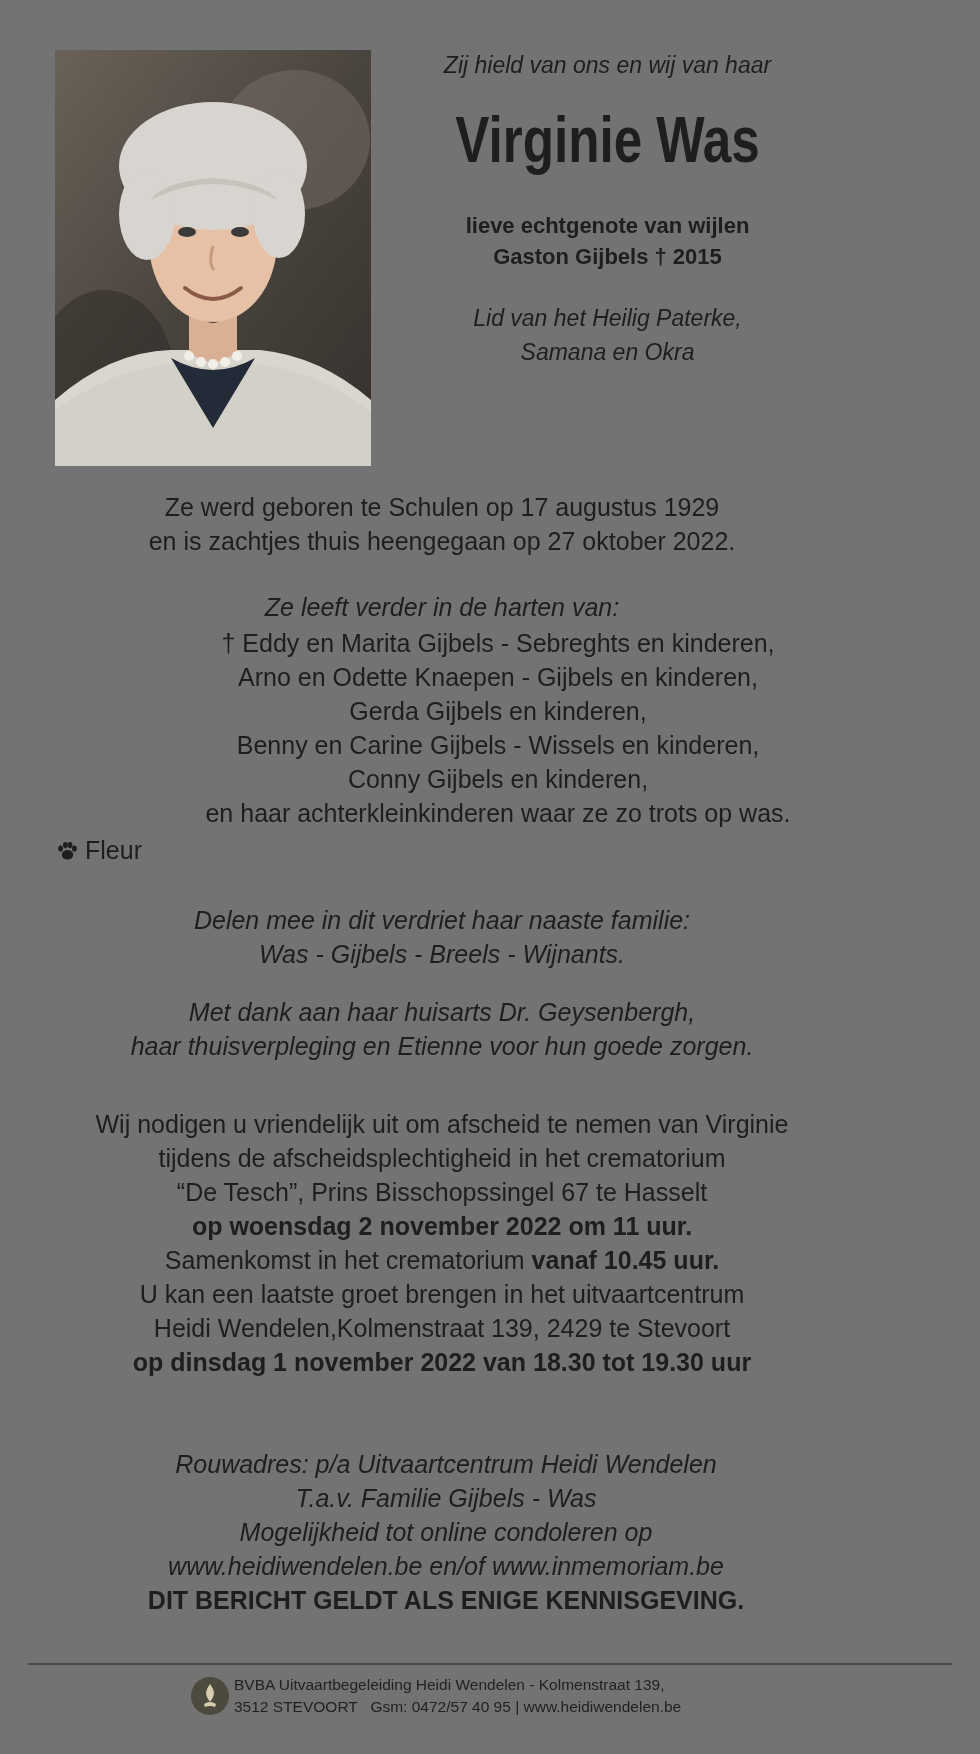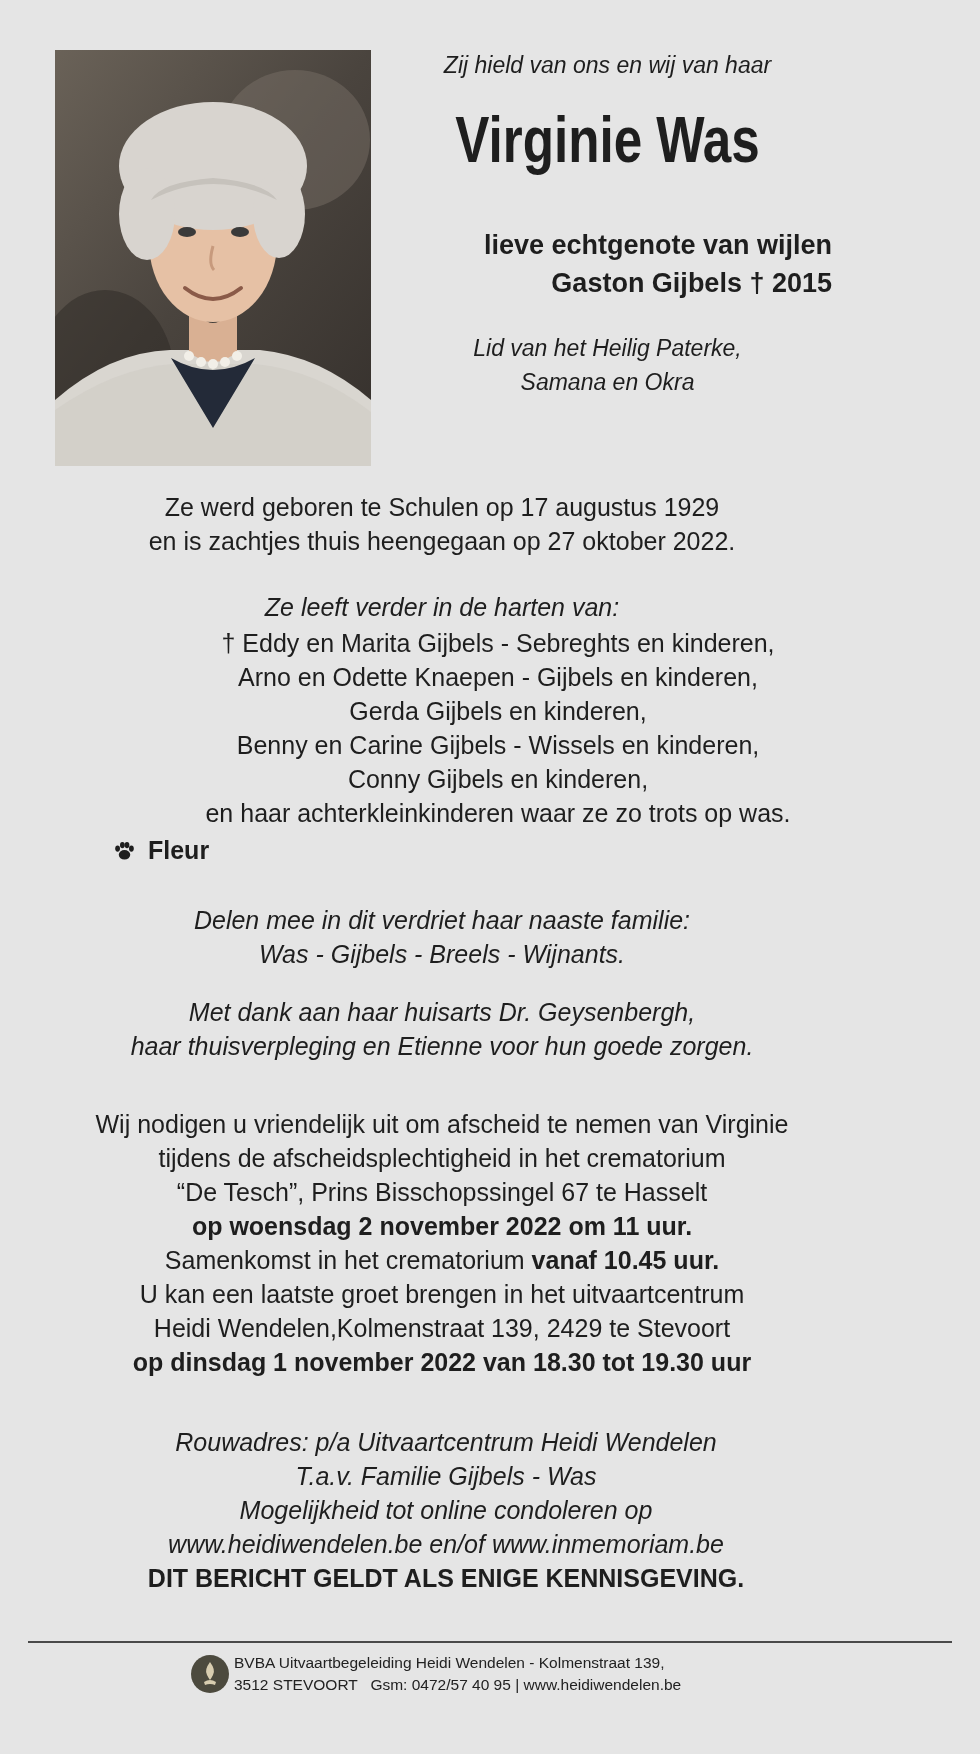--- a/index.html
+++ b/index.html
@@ -2,50 +2,50 @@
 <html><head>
 <meta charset="utf-8">
 <style>
   * { box-sizing: border-box; margin: 0; padding: 0; }
   html, body { background: #ffffff; }
   body {
     width: 980px; height: 1754px;
     color: #1e1e1e;
     font-family: "Liberation Sans", "DejaVu Sans", sans-serif;
   }
-  .page { position: relative; width: 980px; height: 1754px; overflow: hidden; background: #e5e5e5; }
+  .page { position: relative; width: 980px; height: 1754px; overflow: hidden; background: #737373; }
 
   
   .top-section { display: flex; padding: 50px 0 0 55px; }
   .photo-frame { flex: 0 0 316px; width: 316px; height: 416px; overflow: hidden; }
   .photo-frame svg { display: block; width: 316px; height: 416px; }
   .header-block { flex: 1; padding: 2px 148px 0 12px; text-align: center; }
   .tagline { font-style: italic; font-size: 23px; }
   .salutation { font-size: 27px; margin-top: 40px; }
   .deceased-name {
     font-size: 64px; font-weight: 700; margin-top: 24px;
     transform: scaleX(0.8); transform-origin: 50% 50%;
     white-space: nowrap;
   }
-  .spouse-lines { font-size: 27px; font-weight: 700; margin-top: 50px; line-height: 1.4; text-align: right; }
+  .spouse-lines { font-size: 22px; font-weight: 700; margin-top: 34px; line-height: 1.4; }
   .membership-lines { font-size: 23px; font-style: italic; margin-top: 28px; line-height: 1.5; }
 
   
   .main { width: 884px; text-align: center; font-size: 25px; line-height: 1.36; }
   .birth-block { margin-top: 24px; }
   .family-block { margin-top: 32px; }
   .family-list { text-align: center; padding-left: 112px; margin-top: 2px; }
-  .pet-line { display: flex; align-items: center; gap: 11px; padding-left: 112px; margin-top: 3px; font-weight: bold; }
+  .pet-line { display: flex; align-items: center; gap: 5px; padding-left: 55px; margin-top: 3px; }
   .paw-icon svg { display: block; width: 25px; height: 23px; }
   .italic { font-style: italic; }
   .bold { font-weight: 700; }
   .condolence-block { margin-top: 36px; font-style: italic; }
   .thanks-block { margin-top: 24px; font-style: italic; }
   .ceremony-block { margin-top: 44px; }
-  .rouwadres-block { margin-top: 46px; font-style: italic; padding-left: 8px; }
+  .rouwadres-block { margin-top: 68px; font-style: italic; padding-left: 8px; }
   .notice-line { font-weight: 700; font-style: normal; }
 
   .divider { width: 924px; margin: 46px auto 0 auto; border: none; border-top: 2px solid #4a4a4a; }
 
   .footer-row { display: flex; align-items: center; gap: 4px; margin: 9px 0 0 190px; }
   .logo svg { display: block; width: 40px; height: 40px; }
   .footer-text { font-size: 15.5px; line-height: 1.45; text-align: left; color: #222; }
   .footer-text div { white-space: pre; }
 </style>
 </head>

